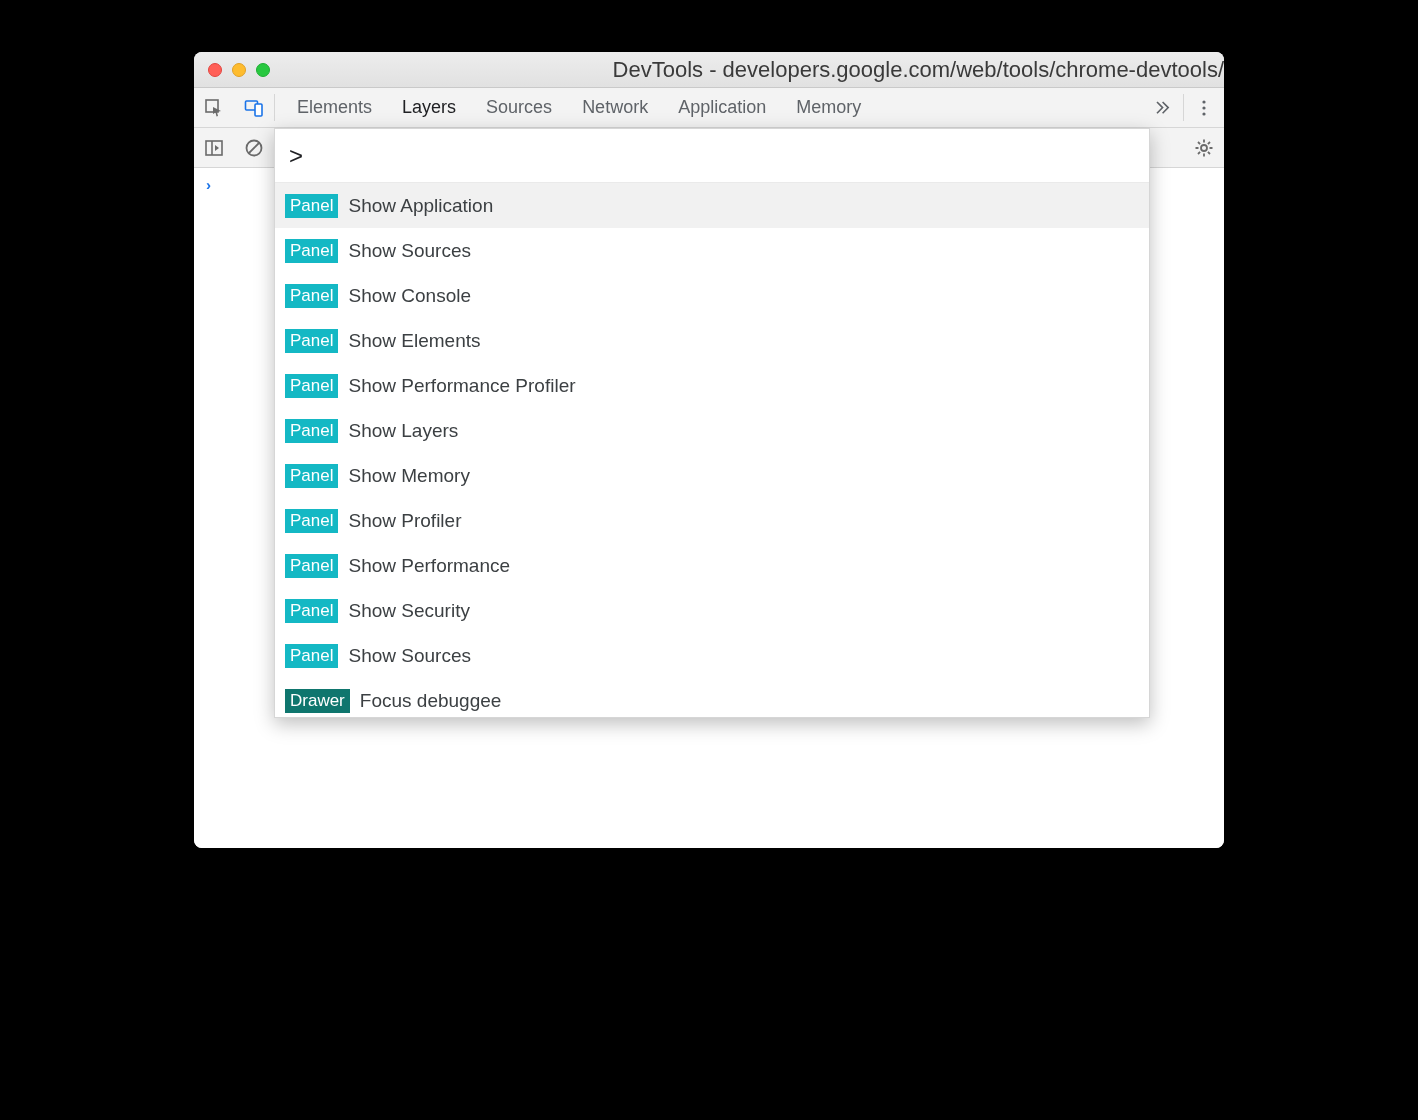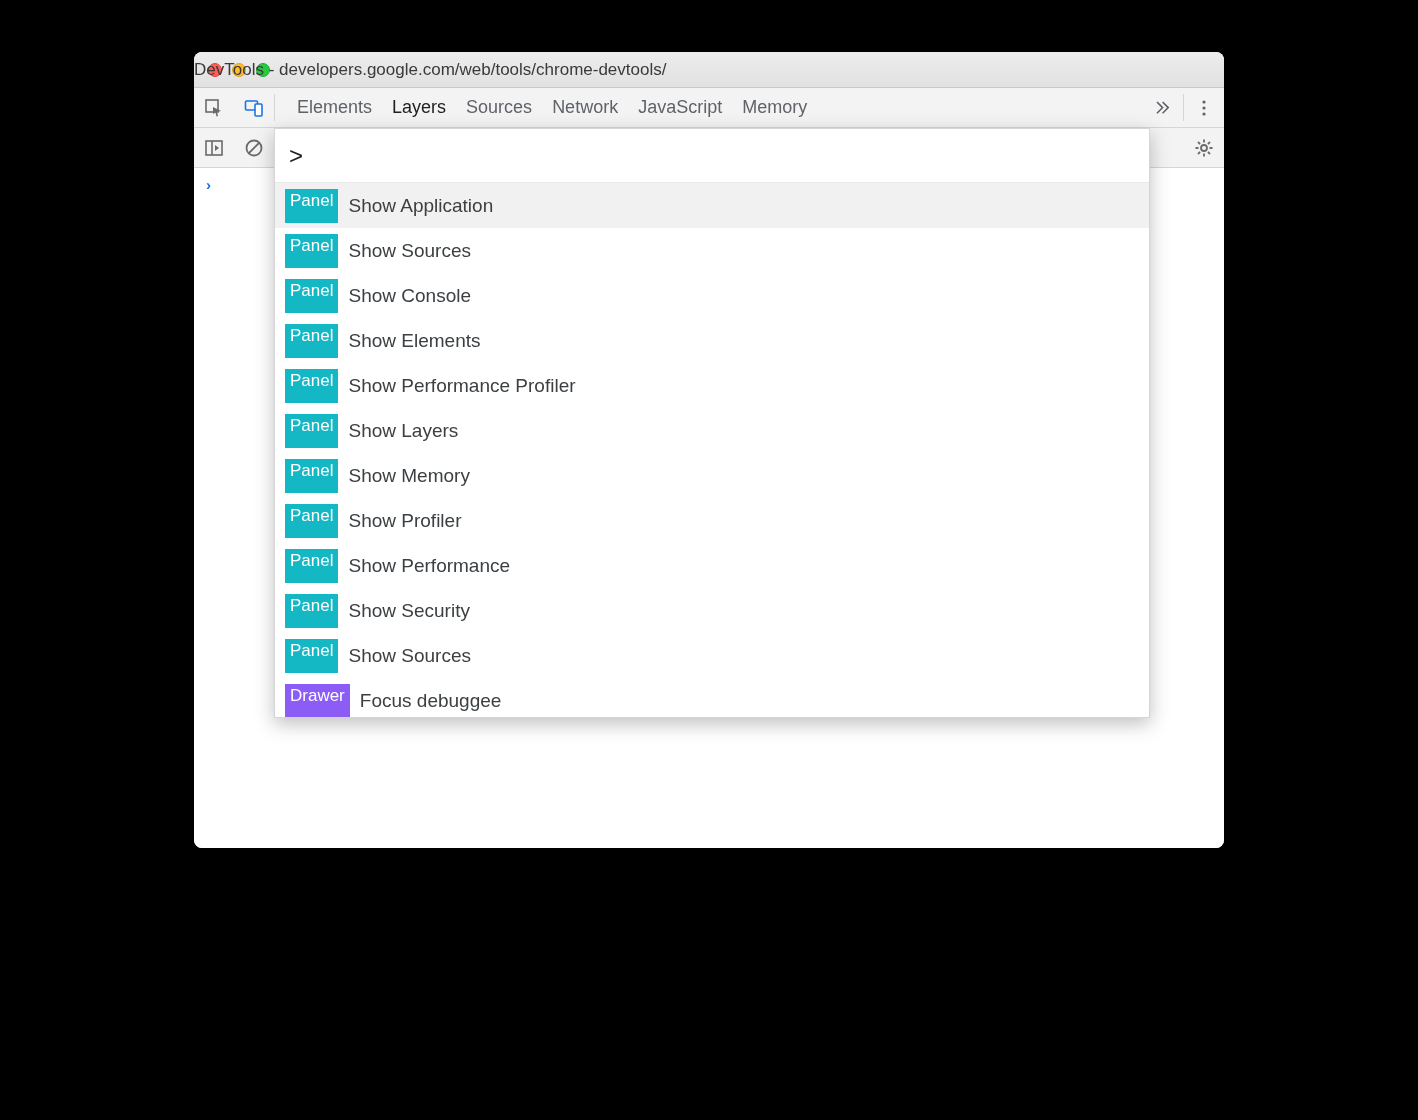--- a/index.html
+++ b/index.html
@@ -29,41 +29,41 @@
     align-items: center;
     padding: 0 14px;
     position: relative;
   }
   .traffic-lights { display: flex; gap: 10px; }
   .light { width: 14px; height: 14px; border-radius: 50%; }
   .light.close   { background: #ff5f57; border: 0.5px solid #e24640; }
   .light.min     { background: #febc2e; border: 0.5px solid #e1a127; }
   .light.zoom    { background: #28c840; border: 0.5px solid #1faf34; }
   .title {
-    position: absolute; left: 0; right: 0; text-align: left;
-    font-size: 17px; color: #3a3a3a;
+    position: absolute; left: 0; right: 0; text-align: right;
+    font-size: 22px; color: #3a3a3a;
     pointer-events: none;
   }
   
   .toolbar {
     height: 40px;
     background: #f3f3f3;
     border-bottom: 1px solid #d6d6d6;
     display: flex;
     align-items: stretch;
   }
   .tool-icon {
     width: 40px;
     display: flex; align-items: center; justify-content: center;
     color: #6b6b6b;
   }
   .tool-icon.active { color: #1a73e8; }
   .vdiv { width: 1px; background: #d6d6d6; margin: 6px 0; }
   .tabs {
-    display: flex; align-items: center; gap: 20px;
+    display: flex; align-items: center; gap: 30px;
     padding: 0 22px; flex: 1;
     font-size: 18px; color: #5f6368;
   }
   .tab { cursor: default; }
   .tab.active { color: #202124; }
   .overflow { display: flex; align-items: center; padding: 0 10px; color: #5f6368; }
   .kebab { width: 40px; display: flex; align-items: center; justify-content: center; color: #5f6368; }
 
   
   .subbar {
@@ -120,27 +120,27 @@
     align-items: center;
     height: 45px;
     padding: 0 10px;
     font-size: 19px;
     color: #3c4043;
     gap: 10px;
   }
   .popup-item.selected { background: #f1f1f1; }
   .badge {
     display: inline-block;
-    padding: 1px 5px 12px;
+    padding: 1px 5px 2px;
     font-size: 17px;
     color: #fff;
     line-height: 21px;
   }
   .badge.panel  { background: #14b8c4; }
-  .badge.drawer { background: #8b5cf6; }
+  .badge.drawer { background: #0f766e; }
 
   svg { display: block; }
 </style>
 </head>
 <body>
 
 <div class="window">
 
   <div class="titlebar">
     <div class="traffic-lights">
@@ -163,21 +163,21 @@
           <rect x="1.5" y="3" width="12" height="9" rx="1" fill="none" stroke="currentColor" stroke-width="1.6"></rect>
           <rect x="11" y="6" width="7" height="12" rx="1" fill="#fff" stroke="currentColor" stroke-width="1.6"></rect>
         </svg>
     </div>
     <div class="vdiv"></div>
     <div class="tabs">
       <div class="tab">Elements</div>
       <div class="tab active">Layers</div>
       <div class="tab">Sources</div>
       <div class="tab">Network</div>
-      <div class="tab">JavaScript</div>
+      <div class="tab">Application</div>
       <div class="tab">Memory</div>
     </div>
     <div class="overflow">
       <svg width="20" height="20" viewBox="0 0 20 20">
           <path d="M3 5 L10 12 L3 19 M10 5 L17 12 L10 19" fill="none" stroke="currentColor" stroke-width="2" transform="scale(0.8) translate(2,0)"></path>
         </svg>
     </div>
     <div class="vdiv"></div>
     <div class="kebab">
       <svg width="18" height="18" viewBox="0 0 18 18">

